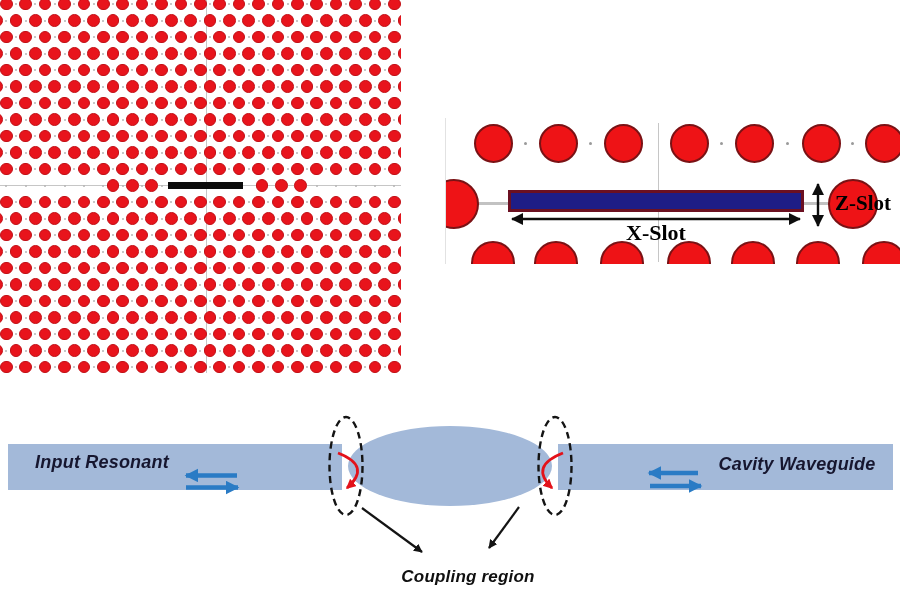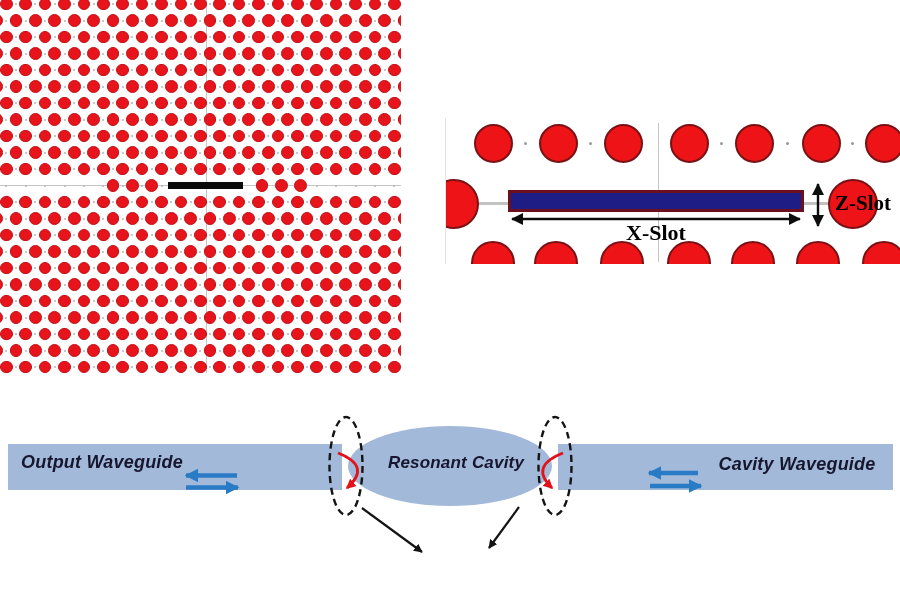--- a/index.html
+++ b/index.html
@@ -1064,16 +1064,16 @@
 
     <line x1="237" y1="75.5" x2="186" y2="75.5" style="stroke:var(--flow)" stroke-width="4.5" marker-end="url(#blueHead)"></line>
     <line x1="186" y1="87.5" x2="238" y2="87.5" style="stroke:var(--flow)" stroke-width="4.5" marker-end="url(#blueHead)"></line>
     <line x1="698" y1="73" x2="649" y2="73" style="stroke:var(--flow)" stroke-width="4.5" marker-end="url(#blueHead)"></line>
     <line x1="650" y1="86" x2="701" y2="86" style="stroke:var(--flow)" stroke-width="4.5" marker-end="url(#blueHead)"></line>
 
     <line x1="362" y1="108" x2="422" y2="152" style="stroke:var(--annot)" stroke-width="2.2" marker-end="url(#annotHead)"></line>
     <line x1="519" y1="107" x2="489" y2="148" style="stroke:var(--annot)" stroke-width="2.2" marker-end="url(#annotHead)"></line>
   </svg>
 
-  <div id="input-waveguide-label" class="schem-label">Output Waveguide</div>
-  <div id="resonant-cavity-label" class="schem-label">Resonant Cavity</div>
+  <div id="input-waveguide-label" class="schem-label">Input Resonant</div>
   <div id="output-waveguide-label" class="schem-label">Cavity Waveguide</div>
+  <div id="coupling-region-label" class="schem-label">Coupling region</div>
 </div>
 
 </body></html>

